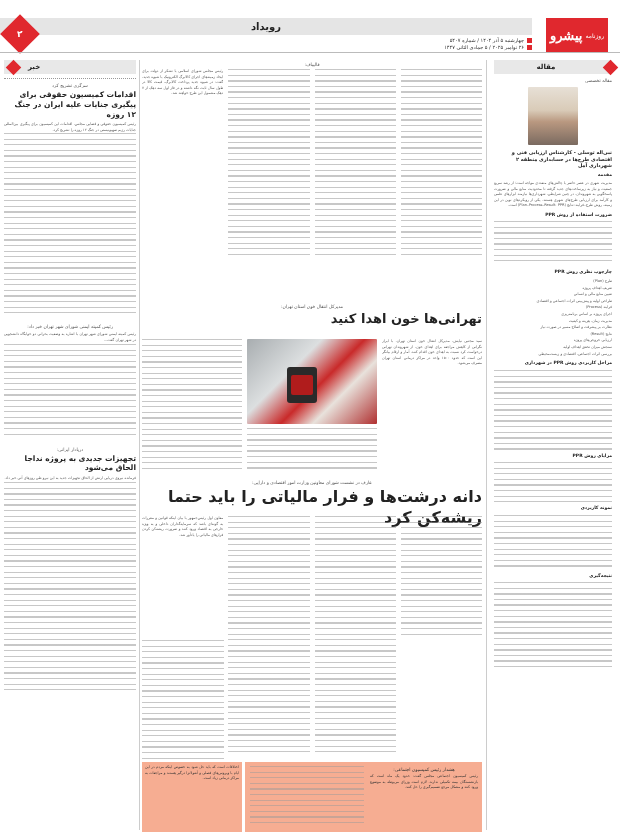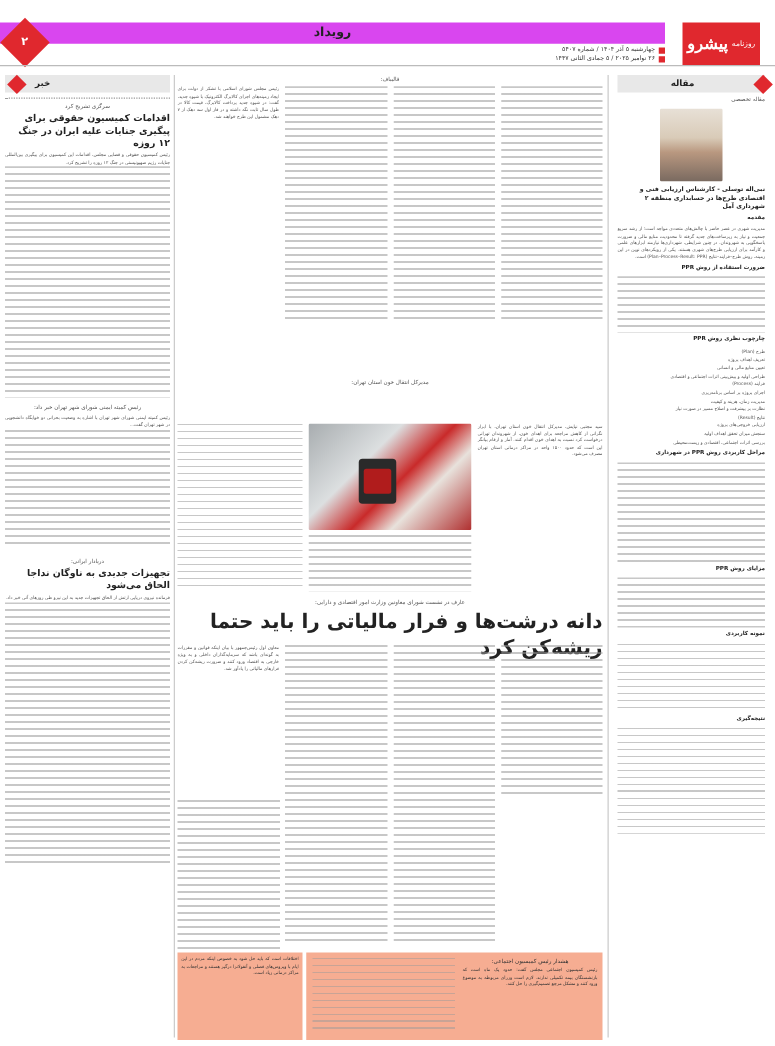--- a/index.html
+++ b/index.html
@@ -1,20 +1,20 @@
 <!DOCTYPE html>
 <html><head>
 <meta charset="utf-8">
 <style>
 *{box-sizing:border-box;margin:0;padding:0}
 body{width:620px;height:837px;background:#fff;font-family:"DejaVu Sans",sans-serif;direction:rtl;overflow:hidden;position:relative;color:#222}
 .masthead{position:absolute;top:18px;left:0;width:620px;height:36px}
 .logo{position:absolute;right:12px;top:0;width:62px;height:34px;background:#e0282e;color:#fff;display:flex;align-items:center;justify-content:center;font-family:"DejaVu Serif",serif;font-size:13px;font-weight:bold}
 .logo small{font-size:6px;font-weight:normal;margin-left:3px}
-.section-bar{position:absolute;right:88px;left:0;top:0;height:17px;background:#d946ef;text-align:center;font-size:10px;font-weight:bold;line-height:17px}
+.section-bar{position:absolute;right:88px;left:0;top:0;height:17px;background:#e5e5e5;text-align:center;font-size:10px;font-weight:bold;line-height:17px}
 .dateline{position:absolute;right:88px;top:19px;font-size:5px;line-height:7px;color:#333}
 .dateline div{display:flex;align-items:center;gap:3px}
 .dateline i{display:inline-block;width:5px;height:5px;background:#e0282e}
 .page-num{position:absolute;left:6px;top:2px;width:28px;height:28px;background:#e0282e;transform:rotate(45deg);display:flex;align-items:center;justify-content:center}
 .page-num span{transform:rotate(-45deg);color:#fff;font-size:9px;font-weight:bold}
 .rule{position:absolute;top:52px;left:0;width:620px;height:1px;background:#bbb}
 .col{position:absolute;top:60px}
 .col-right{right:8px;width:118px}
 .col-left{left:4px;width:132px}
 .vline{position:absolute;top:60px;width:1px;background:#ccc}
@@ -113,21 +113,21 @@
   </div>
   <div style="height:1px;border-top:1px dotted #999;margin-bottom:4px"></div>
   <div class="kicker">سرگزی تشریح کرد</div>
   <div class="title" style="font-size:7.5px">اقدامات کمیسیون حقوقی برای پیگیری جنایات علیه ایران در جنگ ۱۲ روزه</div>
   <div class="body-text" style="margin-top:3px">رئیس کمیسیون حقوقی و قضایی مجلس، اقدامات این کمیسیون برای پیگیری بین‌المللی جنایات رژیم صهیونیستی در جنگ ۱۲ روزه را تشریح کرد.</div>
   <div class="body-text filler" style="height:185px"></div>
   <div class="kicker" style="margin-top:6px">رئیس کمیته ایمنی شورای شهر تهران خبر داد:</div>
   <div class="body-text" style="margin-top:3px">رئیس کمیته ایمنی شورای شهر تهران با اشاره به وضعیت بحرانی دو خوابگاه دانشجویی در شهر تهران گفت...</div>
   <div class="body-text filler" style="height:95px"></div>
   <div class="kicker" style="margin-top:8px">دریادار ایرانی:</div>
-  <div class="title" style="font-size:7.5px">تجهیزات جدیدی به ناوگان نداجا الحاق می‌شود</div>
+  <div class="title" style="font-size:7.5px">تجهیزات جدیدی به پروژه نداجا الحاق می‌شود</div>
   <div class="body-text" style="margin-top:3px">فرمانده نیروی دریایی ارتش از الحاق تجهیزات جدید به این نیرو طی روزهای آتی خبر داد.</div>
   <div class="body-text filler" style="height:210px"></div>
 </div>
 
 <div class="article" style="left:142px;top:60px;width:340px">
   <div class="kicker">قالیباف:</div>
   <div class="cols3">
     <div>
         <div class="body-text filler" style="height:190px"></div>
       </div>
@@ -138,20 +138,21 @@
         <div class="body-text filler" style="height:190px"></div>
       </div>
     <div>
         <div class="body-text" style="height:190px;overflow:hidden">رئیس مجلس شورای اسلامی با تشکر از دولت برای ایجاد زمینه‌های اجرای کالابرگ الکترونیک با شیوه جدید، گفت: در شیوه جدید پرداخت کالابرگ، قیمت کالا در طول سال ثابت نگه داشته و در فاز اول سه دهک از ۷ دهک مشمول این طرح خواهند شد.</div>
       </div>
   </div>
 </div>
 
 <div class="article" style="left:142px;top:302px;width:340px">
   <div class="kicker">مدیرکل انتقال خون استان تهران:</div>
+  <div class="title" style="font-size:13px">تهرانی‌ها خون اهدا کنید</div>
 </div>
 <div class="article" style="left:382px;top:339px;width:100px">
   <div class="body-text" style="height:135px;overflow:hidden">سید مجتبی نیایش، مدیرکل انتقال خون استان تهران، با ابراز نگرانی از کاهش مراجعه برای اهدای خون، از شهروندان تهرانی درخواست کرد نسبت به اهدای خون اقدام کنند. آمار و ارقام بیانگر این است که حدود ۱۵۰۰ واحد در مراکز درمانی استان تهران مصرف می‌شود.</div>
 </div>
 <div class="blood-photo">
     <div class="bag"></div>
   </div>
 <div class="article" style="left:247px;top:428px;width:130px">
   <div class="body-text filler" style="height:45px"></div>
 </div>

